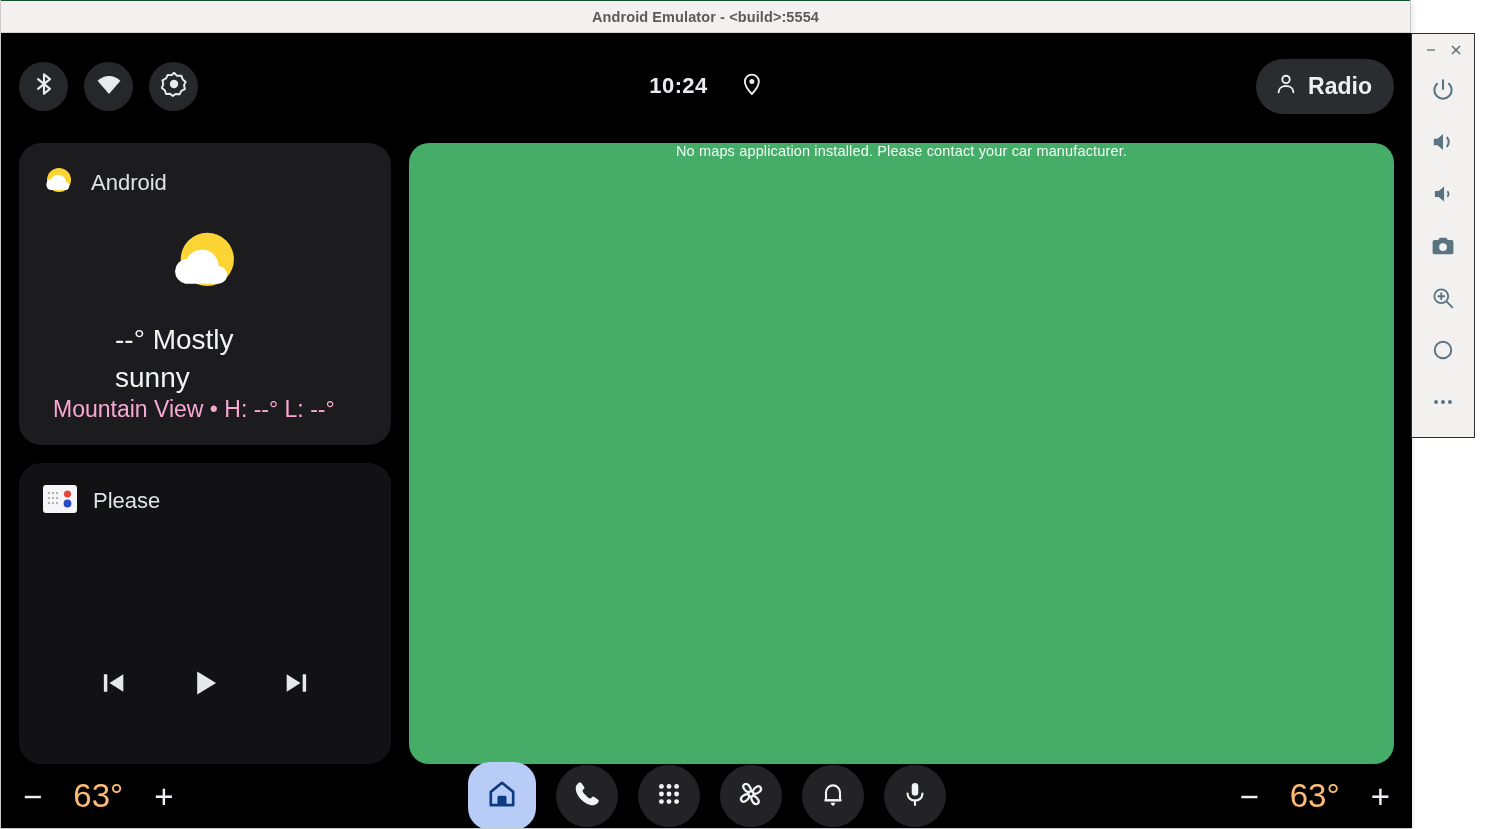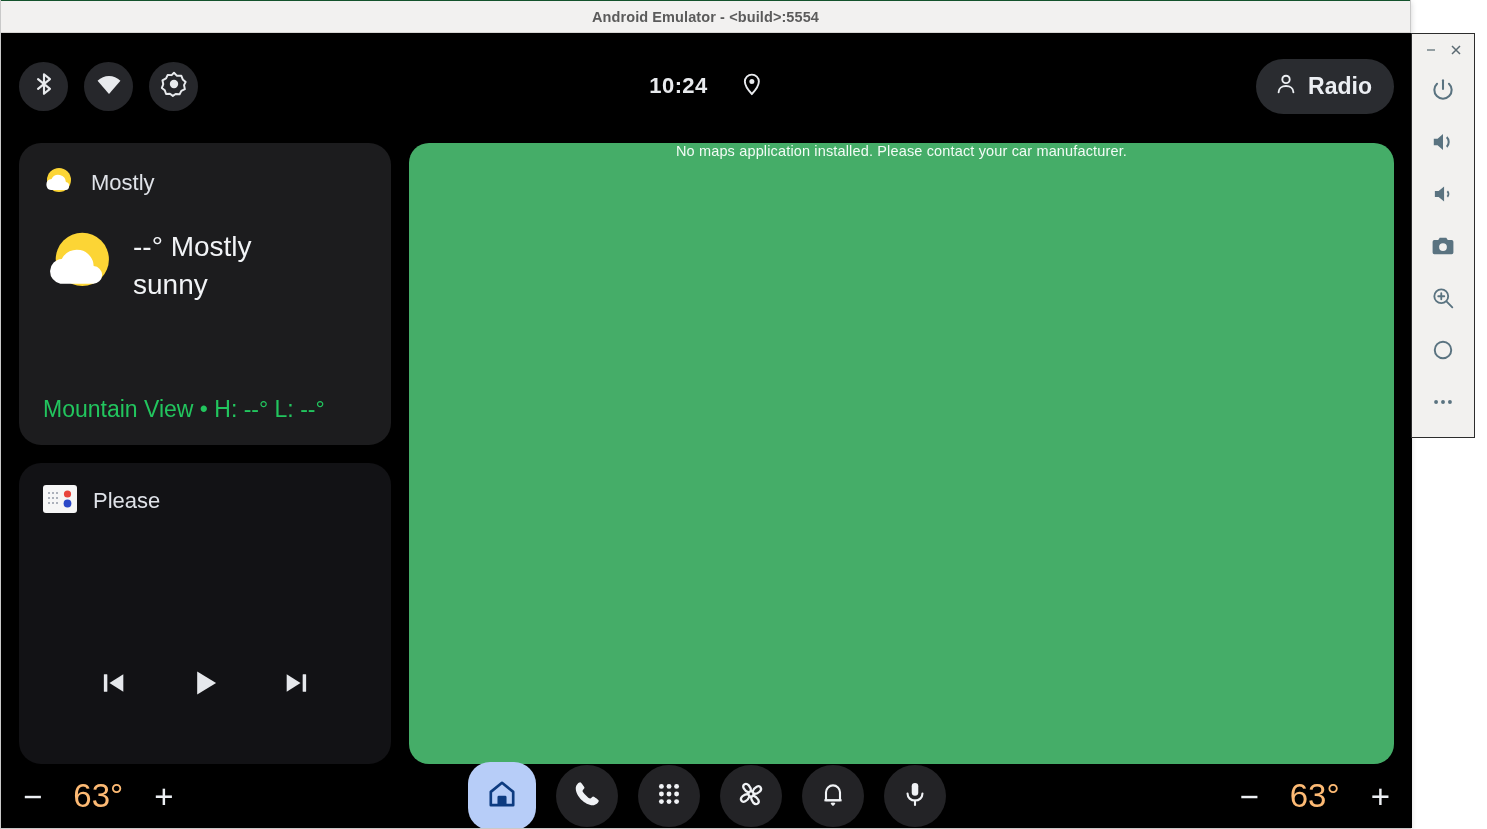--- a/index.html
+++ b/index.html
@@ -148,34 +148,35 @@
     font-size: 22px;
     color: #dfe2e8;
     font-weight: normal;
   }
 
   .weather-main {
     display: flex;
     align-items: center;
     gap: 16px;
     margin-top: 26px;
+    flex-direction: column;
   }
   .weather-temp-text {
     font-size: 28px;
     line-height: 1.35;
     color: #f1f3f6;
     font-weight: normal;
     max-width: 180px;
   }
   .weather-footer {
     position: absolute;
-    left: 24px;
+    left: 34px;
     bottom: 22px;
     font-size: 23px;
-    color: #22c55e;
+    color: #f9a8d4;
     white-space: nowrap;
     overflow: hidden;
     width: 330px;
   }
 
   #media-controls {
     position: absolute;
     left: 0; right: 0;
     bottom: 58px;
     display: flex;
@@ -368,21 +369,21 @@
       <div id="widget-column">
 
         <div class="card" id="weather-card">
           <div class="card-header">
             <span>
               <svg width="32" height="32" viewBox="0 0 32 32">
                 <circle cx="16" cy="15" r="12" fill="#fcd535"></circle>
                 <path d="M8 25 a5.6 5.6 0 0 1 .6-11.1 a7.6 7.6 0 0 1 14.3 3.2 A4 4 0 0 1 22.6 25 Z" fill="#ffffff"></path>
               </svg>
             </span>
-            <span class="card-title">Mostly</span>
+            <span class="card-title">Android</span>
           </div>
 
           <div class="weather-main">
             <span>
               <svg width="74" height="74" viewBox="0 0 32 32">
                 <circle cx="17" cy="14" r="11.5" fill="#fcd535"></circle>
                 <path d="M7.5 24.5 a5.4 5.4 0 0 1 .6-10.7 a7.3 7.3 0 0 1 13.8 3.1 A3.8 3.8 0 0 1 21.6 24.5 Z" fill="#ffffff"></path>
               </svg>
             </span>
             <span class="weather-temp-text">--° Mostly sunny</span>

